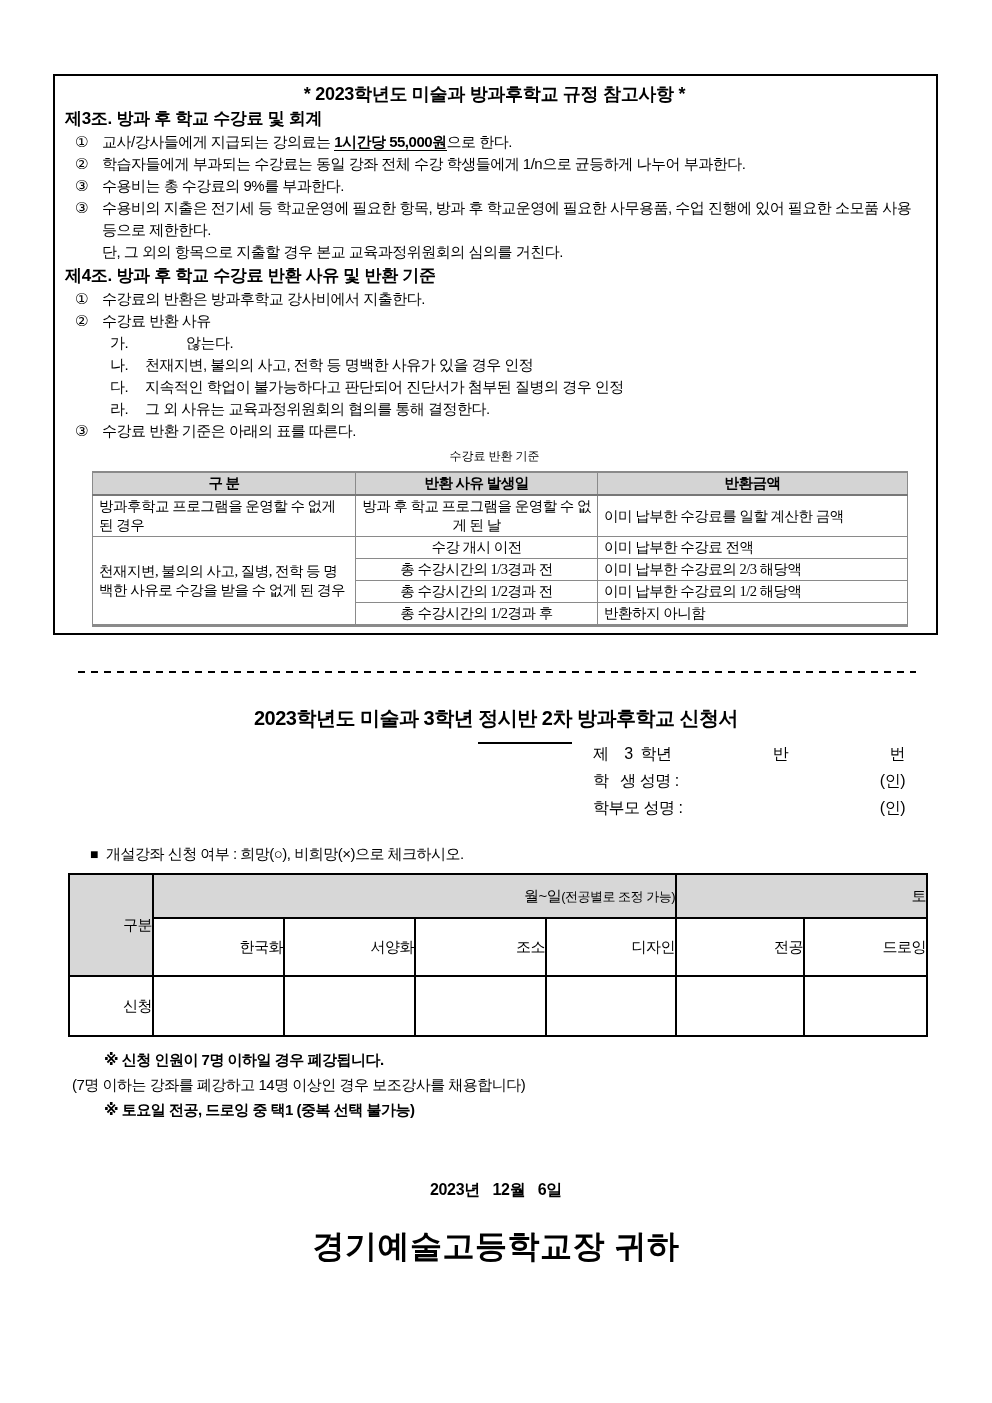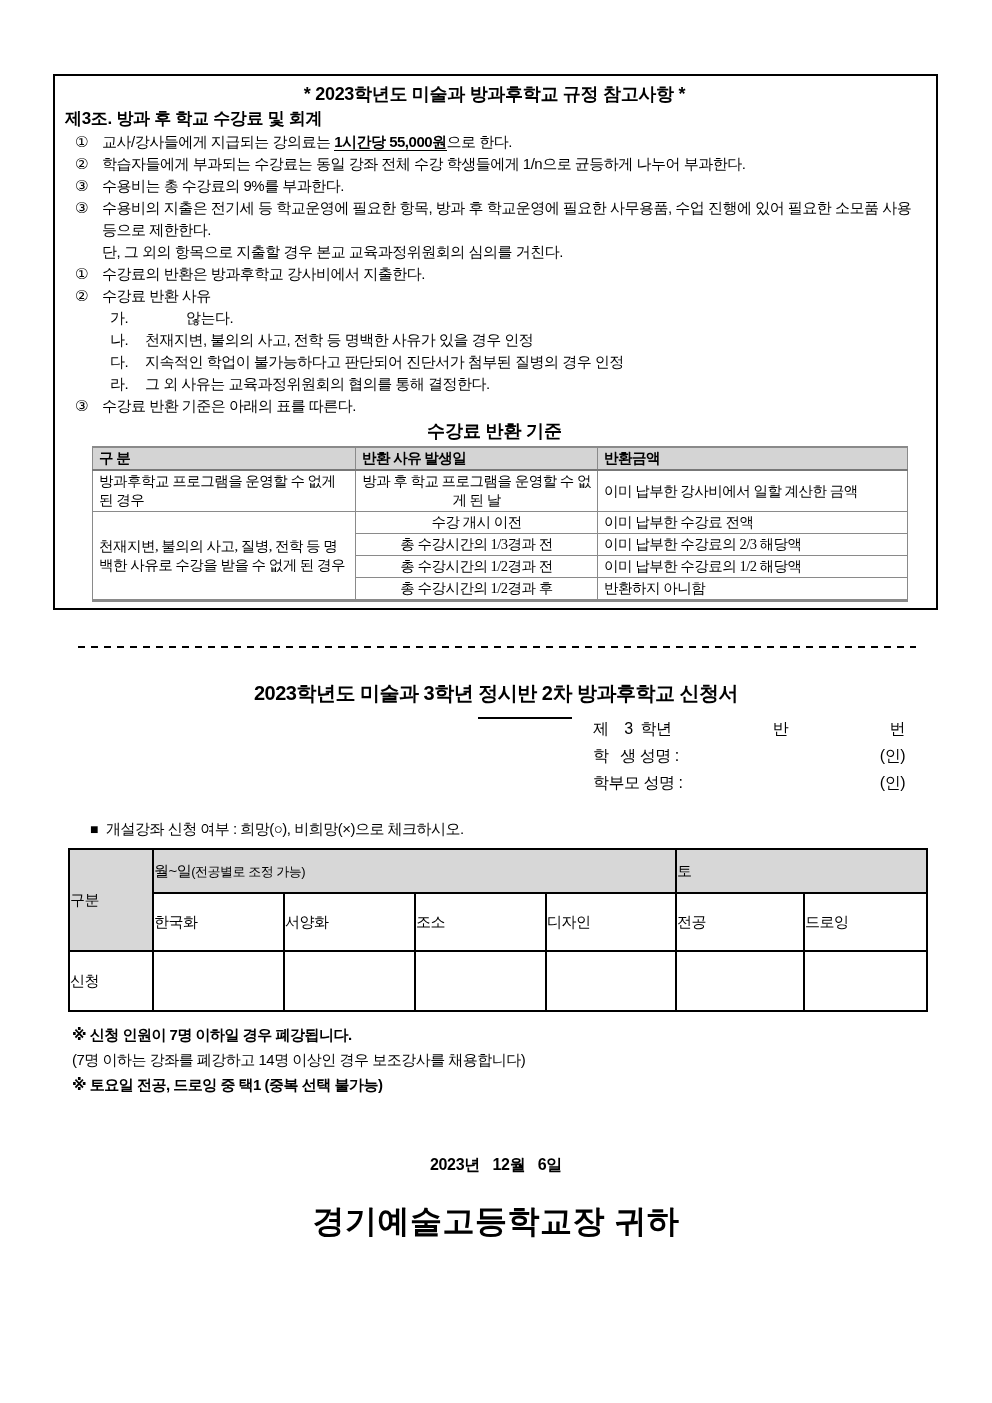--- a/index.html
+++ b/index.html
@@ -18,54 +18,54 @@
   .box-title { text-align:center; font-size:18px; font-weight:bold; line-height:24px; letter-spacing:-0.3px; }
   .art-heading { font-size:17px; font-weight:bold; line-height:24px; margin-top:1px; letter-spacing:-0.3px; }
   .item { position:relative; padding-left:37px; font-size:15px; line-height:22px; letter-spacing:-0.5px; }
   .item .marker { position:absolute; left:10px; top:0; }
   .item.noMarker { padding-left:37px; }
   .sub { position:relative; padding-left:80px; font-size:15px; line-height:22px; letter-spacing:-0.5px; }
   .sub .marker { position:absolute; left:45px; top:0; }
   .cont2 { padding-left:121px; font-size:15px; line-height:22px; letter-spacing:-0.5px; }
   .em-u { font-weight:bold; border-bottom:1.5px solid #000; }
   
-  .refund-title { text-align:center; font-family:"Liberation Serif","DejaVu Serif",serif; font-size:18px; font-weight:bold; line-height:24px; margin-top:2px; }
+  .refund-title { text-align:center; font-family:"Liberation Serif","DejaVu Serif",serif; font-size:12px; font-weight:normal; line-height:24px; margin-top:2px; }
   table.refund {
     border-collapse:collapse; table-layout:fixed;
     margin:3px 0 2px 27px; width:815px;
     font-family:"Liberation Serif","DejaVu Serif",serif;
     font-size:14.5px; letter-spacing:-0.5px;
     border-top:2px solid #8a8a8a; border-bottom:3px solid #8a8a8a;
   }
   table.refund td { border:1px solid #8a8a8a; padding:1px 6px; line-height:19px; vertical-align:middle; }
-  table.refund td.hdr { background:#d4d4d4; font-weight:bold; border-bottom:2px solid #777; height:21px; }
+  table.refund td.hdr { background:#d4d4d4; font-weight:bold; text-align:center; border-bottom:2px solid #777; height:21px; }
   table.refund td.c { text-align:center; }
   
   .dashed {
     margin:36px 0 0 78px; width:838px; height:2px;
     background:repeating-linear-gradient(90deg,#000 0,#000 7px,transparent 7px,transparent 13px);
   }
   
   .form-title { margin-top:32px; text-align:center; font-size:20px; font-weight:bold; letter-spacing:-0.5px; }
   .form-title .u { border-bottom:2px solid #000; padding-bottom:13px; }
   .meta { width:312px; margin:8px 87px 0 auto; font-size:16px; letter-spacing:-0.5px; }
   .meta-row { display:flex; justify-content:space-between; line-height:27px; white-space:pre; }
   .instruction { margin:22px 0 0 90px; font-size:15px; letter-spacing:-0.5px; line-height:22px; }
   .instruction .bullet { font-size:14px; margin-right:8px; }
   table.apply {
     border-collapse:collapse; table-layout:fixed;
     margin:8px 0 0 68px; width:858px;
     font-size:15px; letter-spacing:-0.5px;
     border:2px solid #000;
   }
-  table.apply td { border:2px solid #000; text-align:left; vertical-align:middle; }
+  table.apply td { border:2px solid #000; text-align:right; vertical-align:middle; }
   table.apply td.gray { background:#d7d7d7; }
   table.apply .grp-note { font-size:13px; }
   .notes { margin:10px 0 0 72px; font-size:15px; letter-spacing:-0.5px; line-height:25px; }
-  .notes .b { font-weight:bold; }
+  .notes .b { font-weight:bold;margin-left:32px; }
   .date-line { margin-top:58px; text-align:center; font-size:16px; font-weight:bold; white-space:pre; letter-spacing:-0.3px; }
   .recipient { margin-top:24px; text-align:center; font-size:32px; font-weight:bold; letter-spacing:0.5px; white-space:pre; }
 </style>
 </head>
 <body>
 
 <div class="rules-box">
   <div class="box-title">* 2023학년도 미술과 방과후학교 규정 참고사항 *</div>
 
   <div class="art-heading">제3조. 방과 후 학교 수강료 및 회계</div>
@@ -78,20 +78,21 @@
   <div class="item">
     <span class="marker">③</span><span>수용비는 총 수강료의 9%를 부과한다.</span>
   </div>
   <div class="item">
     <span class="marker">③</span><span>수용비의 지출은 전기세 등 학교운영에 필요한 항목, 방과 후 학교운영에 필요한 사무용품, 수업 진행에 있어 필요한 소모품 사용 등으로 제한한다.</span>
   </div>
   <div class="item noMarker">
     <span>단, 그 외의 항목으로 지출할 경우 본교 교육과정위원회의 심의를 거친다.</span>
   </div>
 
+  <div class="art-heading">제4조. 방과 후 학교 수강료 반환 사유 및 반환 기준</div>
   <div class="item">
     <span class="marker">①</span><span>수강료의 반환은 방과후학교 강사비에서 지출한다.</span>
   </div>
   <div class="item">
     <span class="marker">②</span><span>수강료 반환 사유</span>
   </div>
   <div class="sub">
     <span class="marker">가.</span>
   </div>
   <div class="cont2">
@@ -119,21 +120,21 @@
       </colgroup>
     <tbody>
         <tr>
       <td class="hdr">구  분</td>
       <td class="hdr">반환 사유 발생일</td>
       <td class="hdr">반환금액</td>
     </tr>
     <tr>
       <td>방과후학교 프로그램을 운영할 수 없게 된 경우</td>
       <td class="c">방과 후 학교 프로그램을 운영할 수 없게 된 날</td>
-      <td>이미 납부한 강사비에서 일할 계산한 금액</td>
+      <td>이미 납부한 수강료를 일할 계산한 금액</td>
     </tr>
     <tr>
       <td rowspan="4">천재지변, 불의의 사고, 질병, 전학 등 명백한 사유로 수강을 받을 수 없게 된 경우</td>
       <td class="c">수강 개시 이전</td>
       <td>이미 납부한 수강료 전액</td>
     </tr>
     <tr>
       <td class="c">총 수강시간의 1/3경과 전</td>
       <td>이미 납부한 수강료의 2/3 해당액</td>
     </tr>

